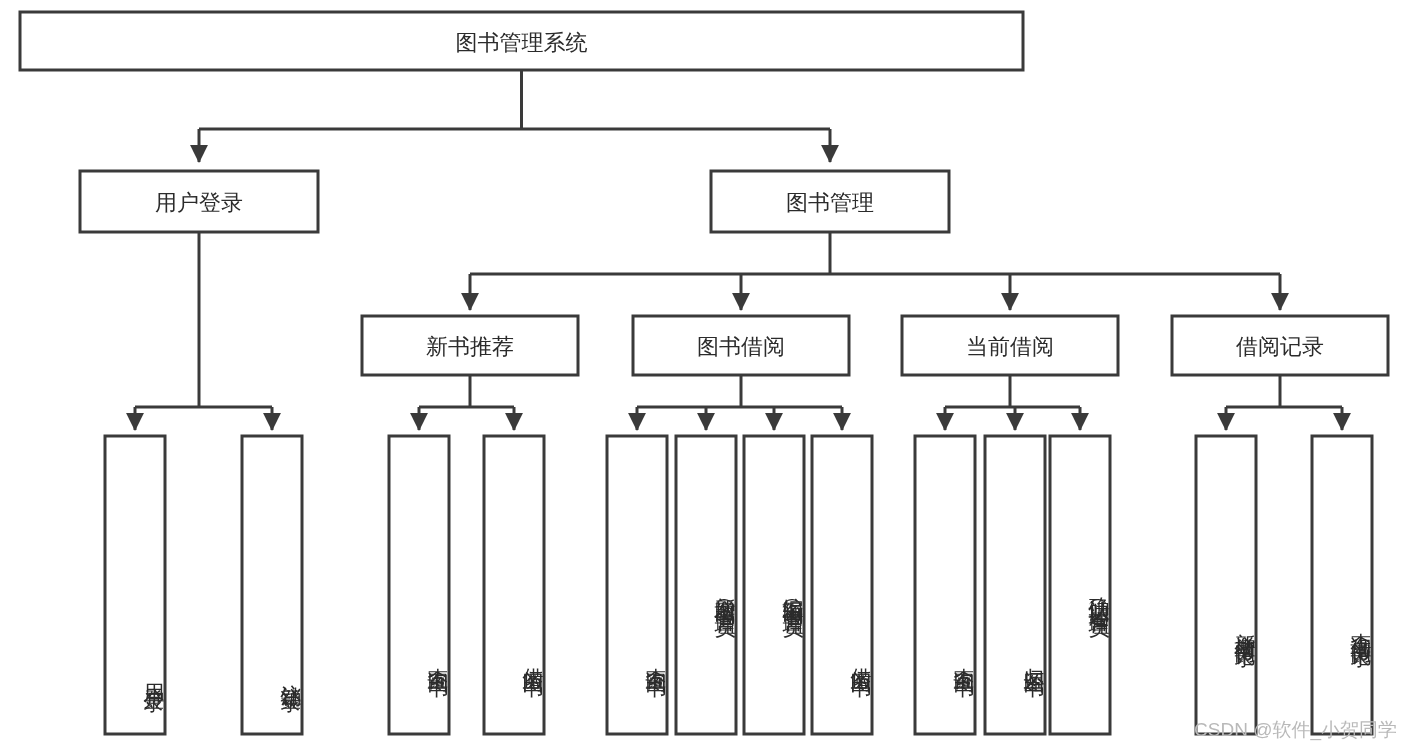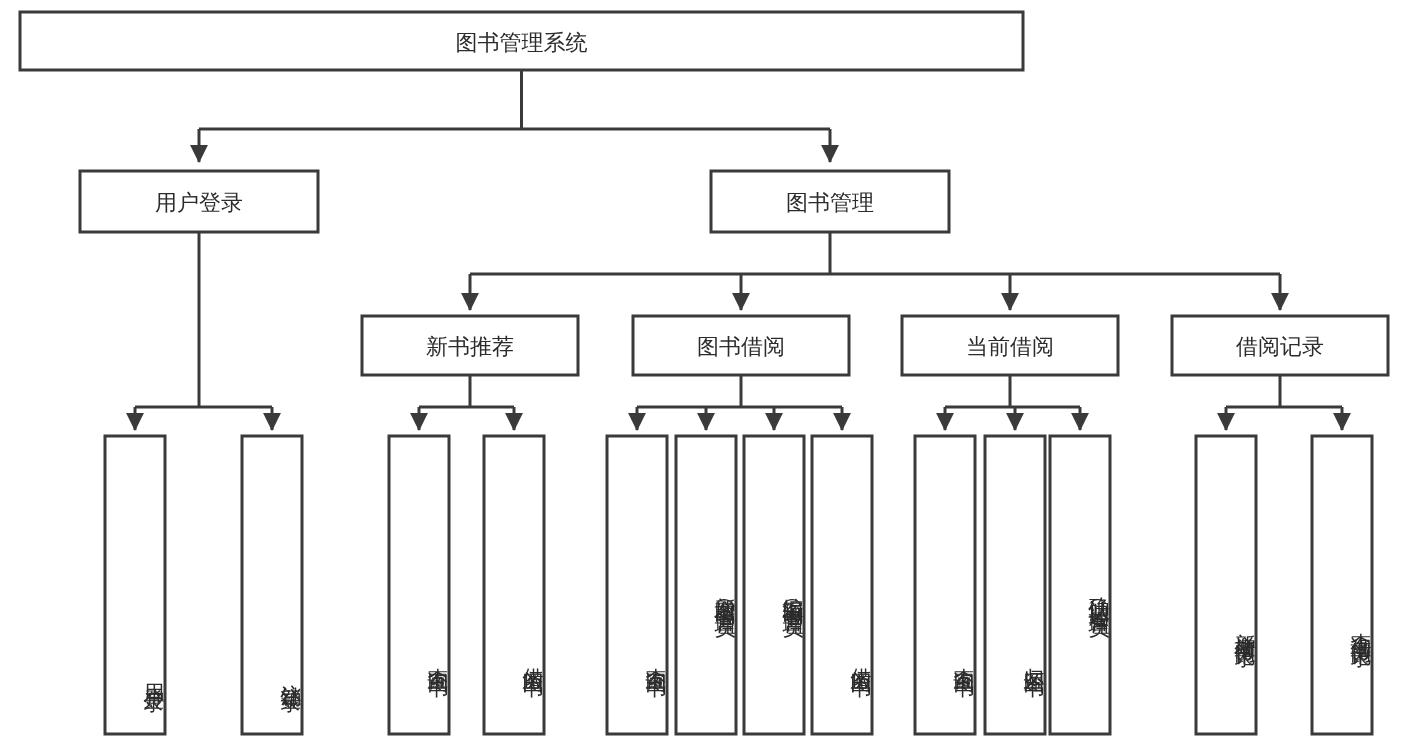--- a/index.html
+++ b/index.html
@@ -203,13 +203,14 @@
   <div class="leaf-label-wrap" style="left:744px; top:436px; width:60px; height:298px; padding-top:8px;">编辑图书（管理员）</div>
   <div class="leaf-label-wrap" style="left:812px; top:436px; width:60px; height:298px; padding-top:72px;">借阅图书</div>
 
   <div class="leaf-label-wrap" style="left:915px; top:436px; width:60px; height:298px; padding-top:72px;">查询图书</div>
   <div class="leaf-label-wrap" style="left:985px; top:436px; width:60px; height:298px; padding-top:72px;">归还图书</div>
   <div class="leaf-label-wrap" style="left:1050px; top:436px; width:60px; height:298px; padding-top:8px;">确认归还（管理员）</div>
 
   <div class="leaf-label-wrap" style="left:1196px; top:436px; width:60px; height:298px; padding-top:40px;">新增借阅记录</div>
   <div class="leaf-label-wrap" style="left:1312px; top:436px; width:60px; height:298px; padding-top:40px;">查询借阅记录</div>
 
+  <div class="watermark">CSDN @软件_小贺同学</div>
 </div>
 
 </body></html>

